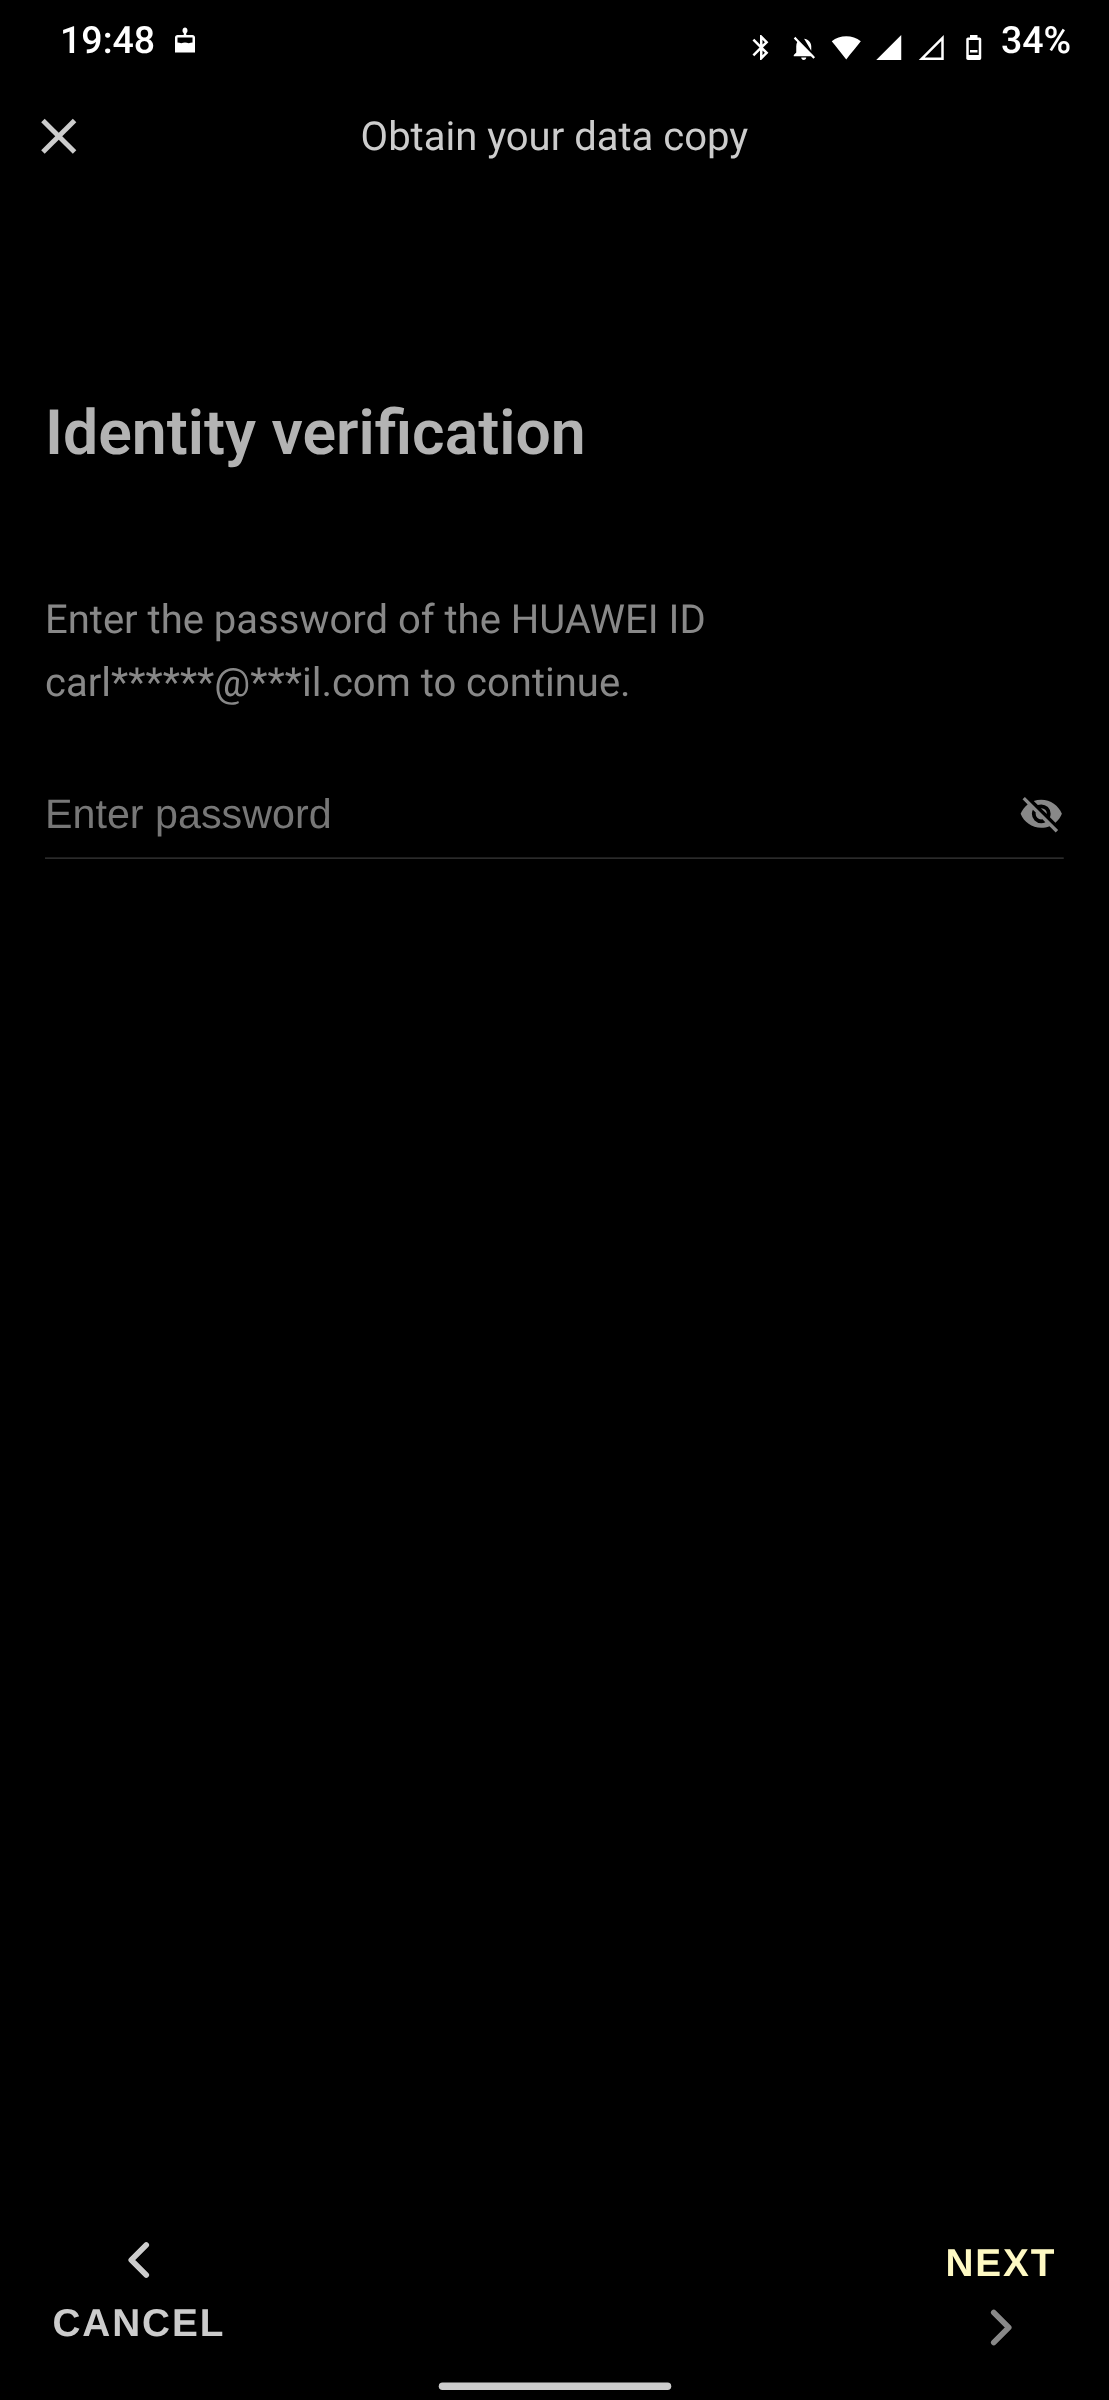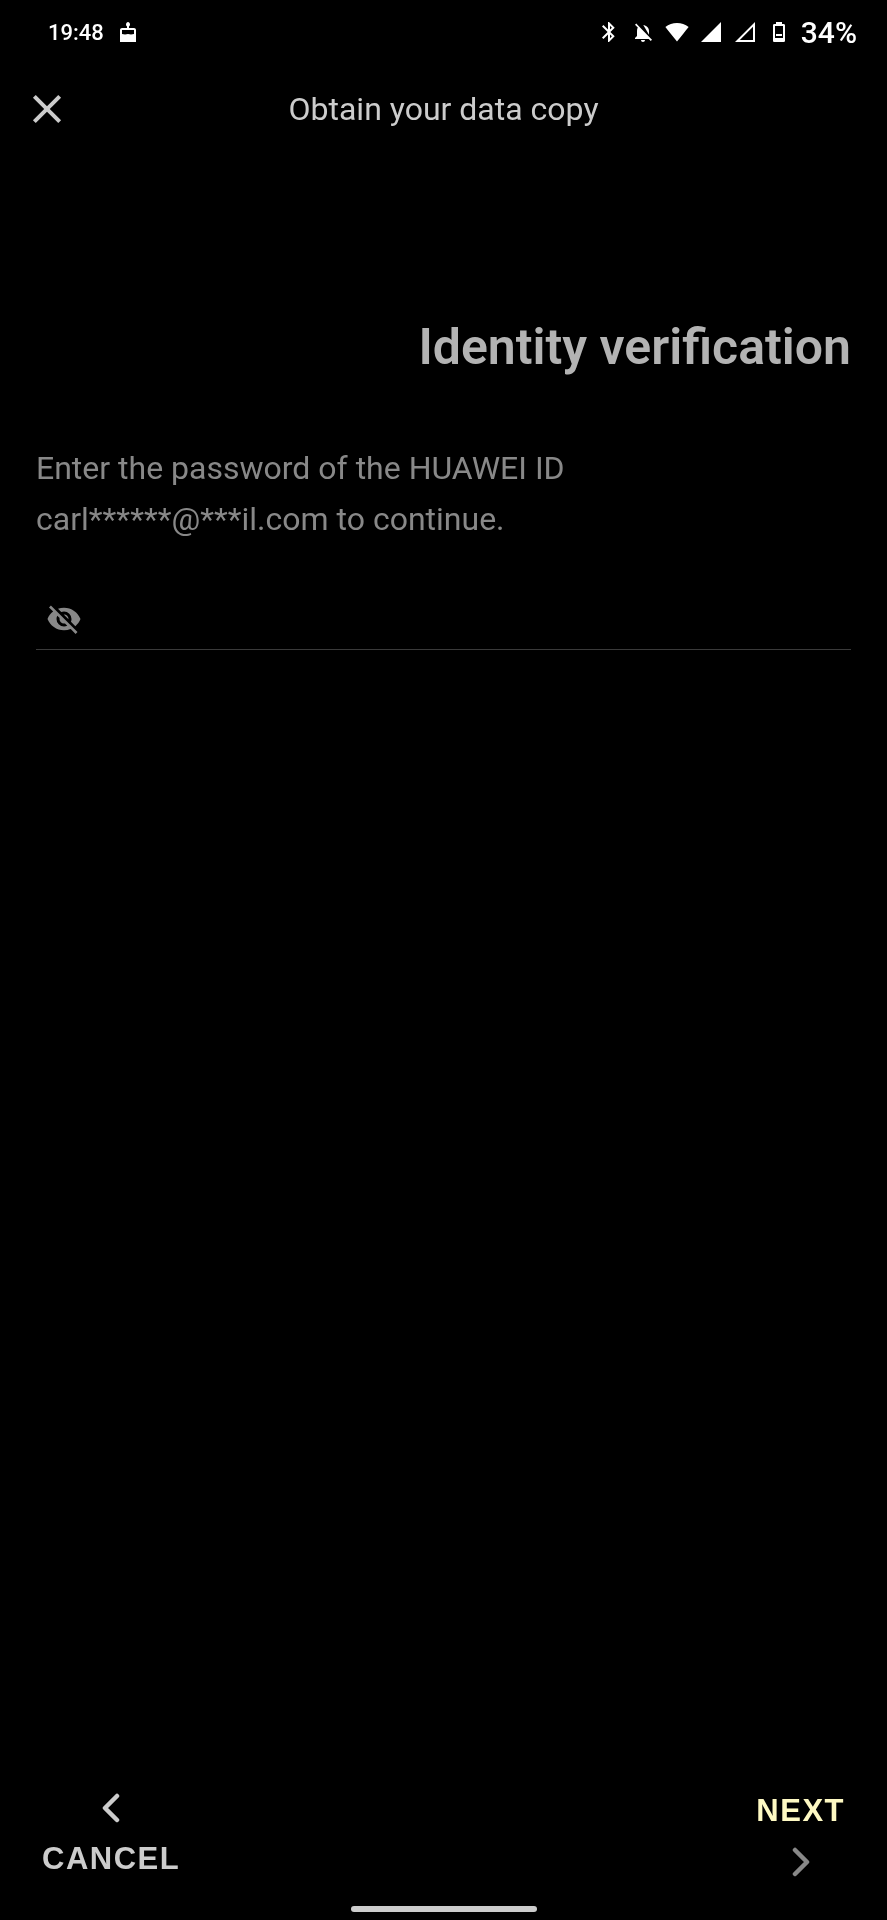--- a/index.html
+++ b/index.html
@@ -22,27 +22,27 @@
       align-items: center;
       padding: 12px 30px 8px 48px;
       height: 60px;
     }
     .status-left {
       display: flex;
       align-items: center;
       gap: 12px;
     }
     .status-time {
-      font-size: 22px;
+      font-size: 30px;
       font-weight: 500;
       color: #ffffff;
     }
     .status-right {
       display: flex;
-      align-items: center;
+      align-items: flex-end;
       gap: 10px;
       font-size: 26px;
       color: #ffffff;
       font-weight: 500;
     }
     .status-right .battery-text {
       font-size: 30px;
     }
     .status-right svg {
       width: 24px;
@@ -72,26 +72,26 @@
       left: 50%;
       transform: translateX(-50%);
       font-size: 32px;
       font-weight: 400;
       color: #cccccc;
     }
     .content {
       padding: 0 36px;
     }
     .main-heading {
-      text-align: right;
+      text-align: left;
       font-size: 50px;
       font-weight: 600;
       color: #b3b3b3;
       margin-top: 160px;
-      margin-bottom: 67px;
+      margin-bottom: 94px;
     }
     .instruction-text {
       font-size: 32px;
       font-weight: 400;
       color: #888888;
       line-height: 1.6;
       margin-bottom: 56px;
     }
     .password-field {
       position: relative;
@@ -214,20 +214,21 @@
       <line x1="20" y1="4" x2="4" y2="20"></line>
     </svg>
   </div>
   <div class="header-title">Obtain your data copy</div>
 </div>
 
 <div class="content">
   <h1 class="main-heading">Identity verification</h1>
   <p class="instruction-text">Enter the password of the HUAWEI ID carl******@***il.com to continue.</p>
   <div class="password-field">
+    <input type="password" class="password-input" placeholder="Enter password" style="">
     <div class="eye-icon">
       <svg viewBox="0 0 24 24">
         <path d="M11.83,9L15,12.16C15,12.11 15,12.05 15,12A3,3 0 0,0 12,9C11.94,9 11.89,9 11.83,9M7.53,9.8L9.08,11.35C9.03,11.56 9,11.77 9,12A3,3 0 0,0 12,15C12.22,15 12.44,14.97 12.65,14.92L14.2,16.47C13.53,16.8 12.79,17 12,17A5,5 0 0,1 7,12C7,11.21 7.2,10.47 7.53,9.8M2,4.27L4.28,6.55L4.73,7C3.08,8.3 1.78,10 1,12C2.73,16.39 7,19.5 12,19.5C13.55,19.5 15.03,19.2 16.38,18.66L16.81,19.08L19.73,22L21,20.73L3.27,3M12,7A5,5 0 0,1 17,12C17,12.64 16.87,13.26 16.64,13.82L19.57,16.75C21.07,15.5 22.27,13.86 23,12C21.27,7.61 17,4.5 12,4.5C10.6,4.5 9.26,4.75 8,5.2L10.17,7.35C10.74,7.13 11.35,7 12,7Z"></path>
       </svg>
     </div>
   </div>
 </div>
 
 <div class="bottom-nav">
   <button class="nav-button cancel-button">

